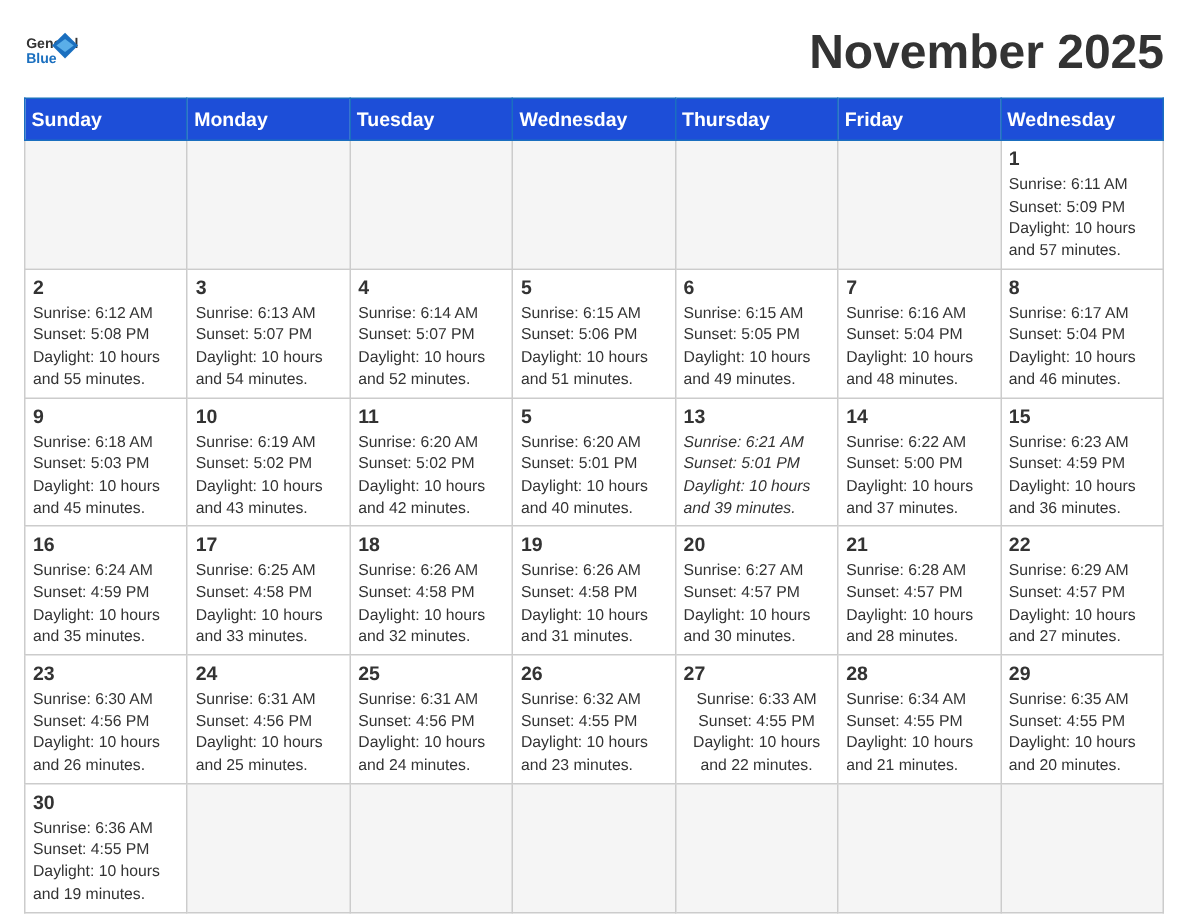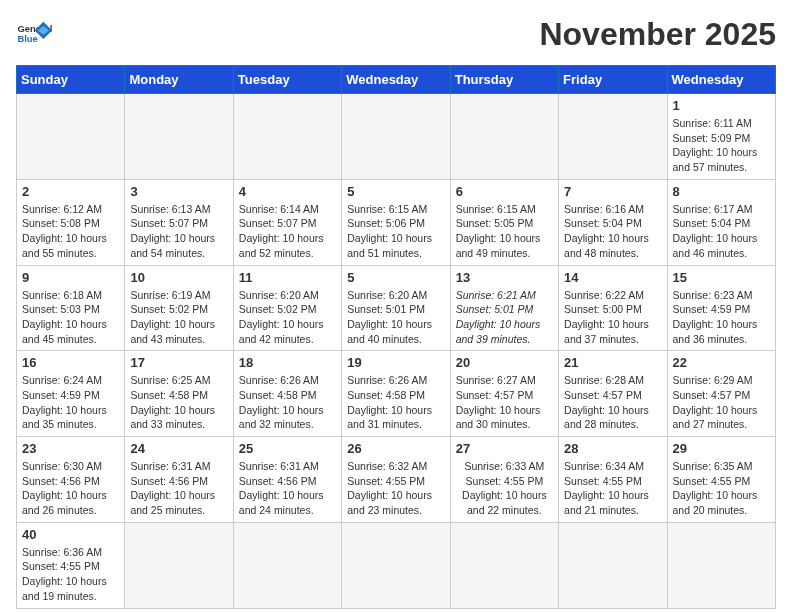--- a/index.html
+++ b/index.html
@@ -290,21 +290,21 @@
         </td>
         <td>
           <div class="day-number">29</div>
           <div class="day-info" style="white-space: pre-line;">Sunrise: 6:35 AM
 Sunset: 4:55 PM
 Daylight: 10 hours and 20 minutes.</div>
         </td>
       </tr>
       <tr>
         <td>
-          <div class="day-number">40</div>
+          <div class="day-number">30</div>
           <div class="day-info" style="white-space: pre-line;">Sunrise: 6:36 AM
 Sunset: 4:55 PM
 Daylight: 10 hours and 19 minutes.</div>
         </td>
         <td class="empty"></td>
         <td class="empty"></td>
         <td class="empty"></td>
         <td class="empty"></td>
         <td class="empty"></td>
         <td class="empty"></td>

